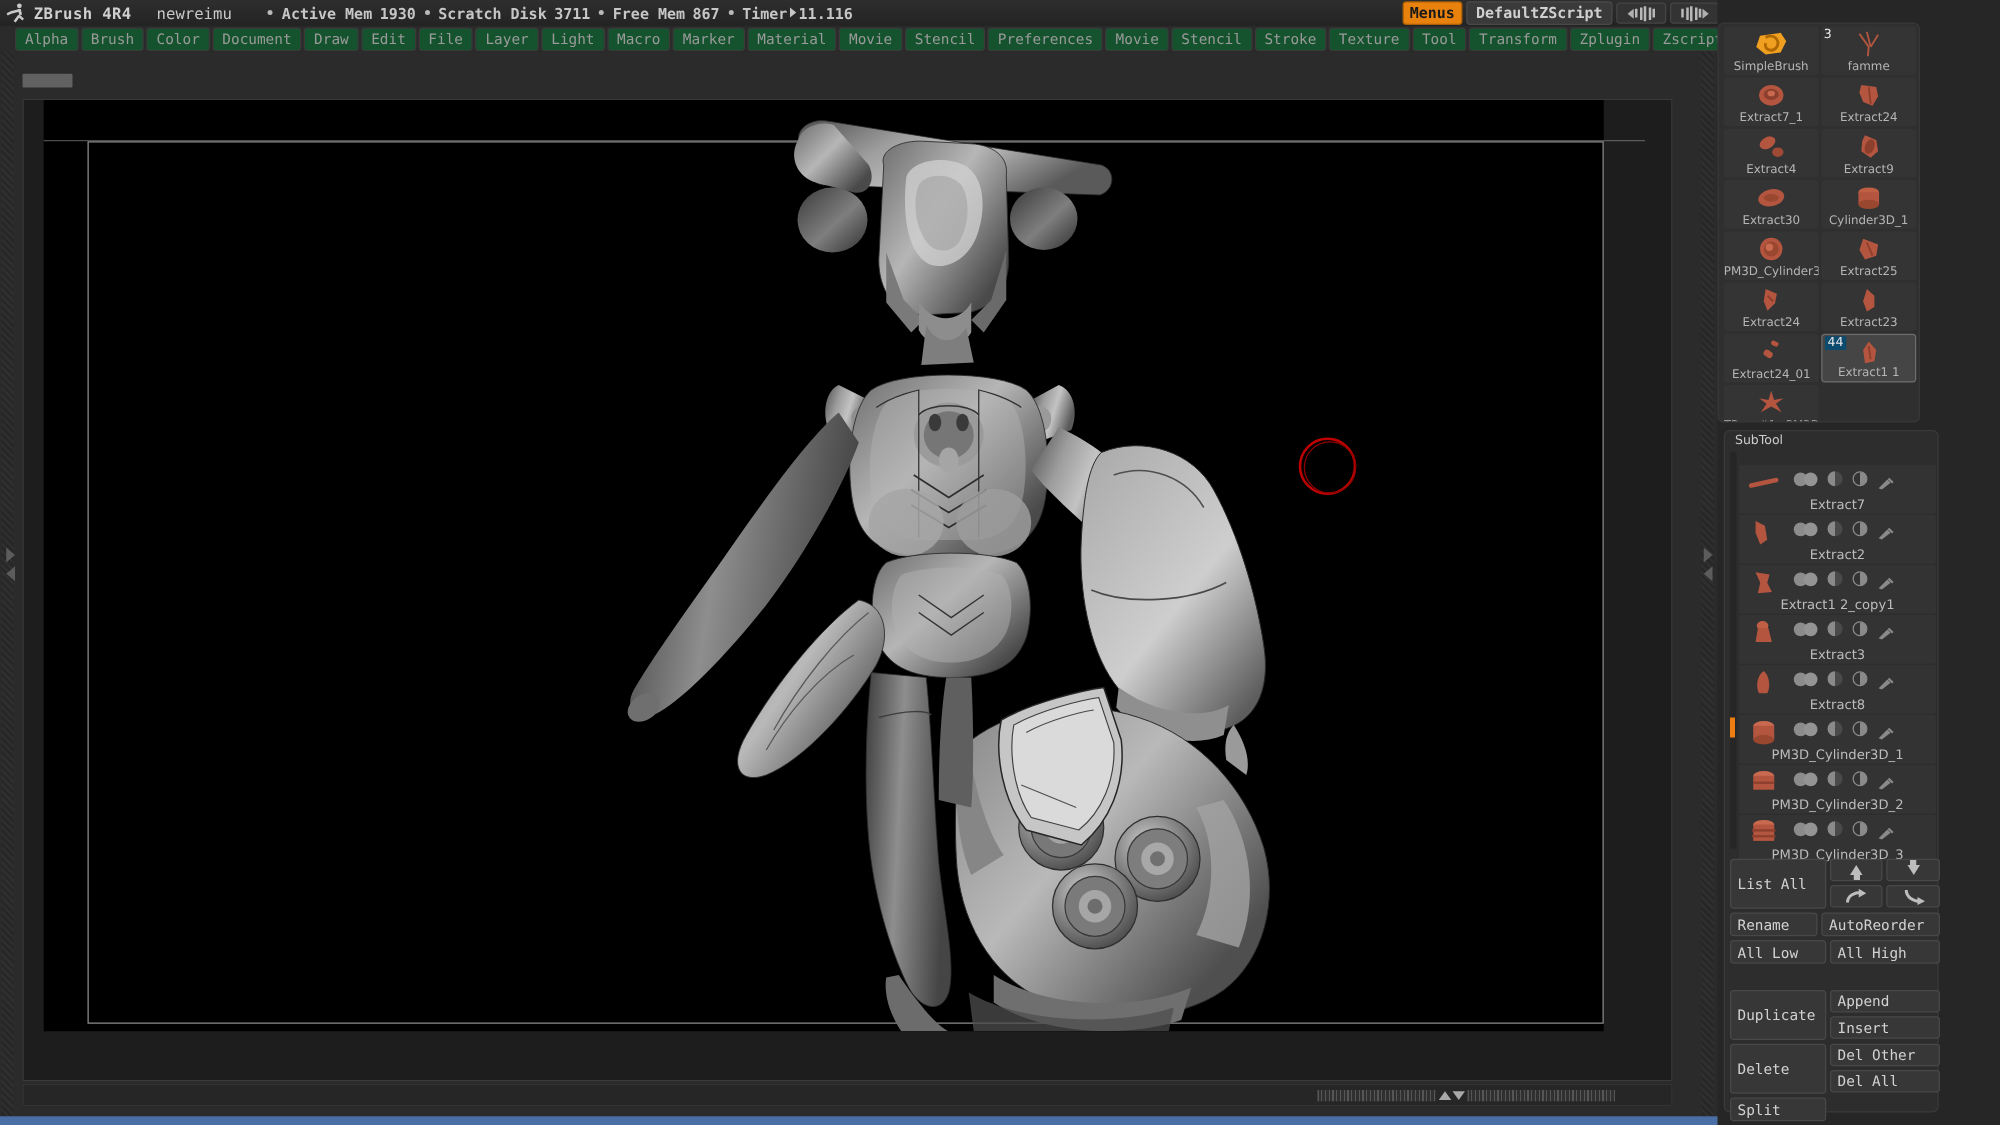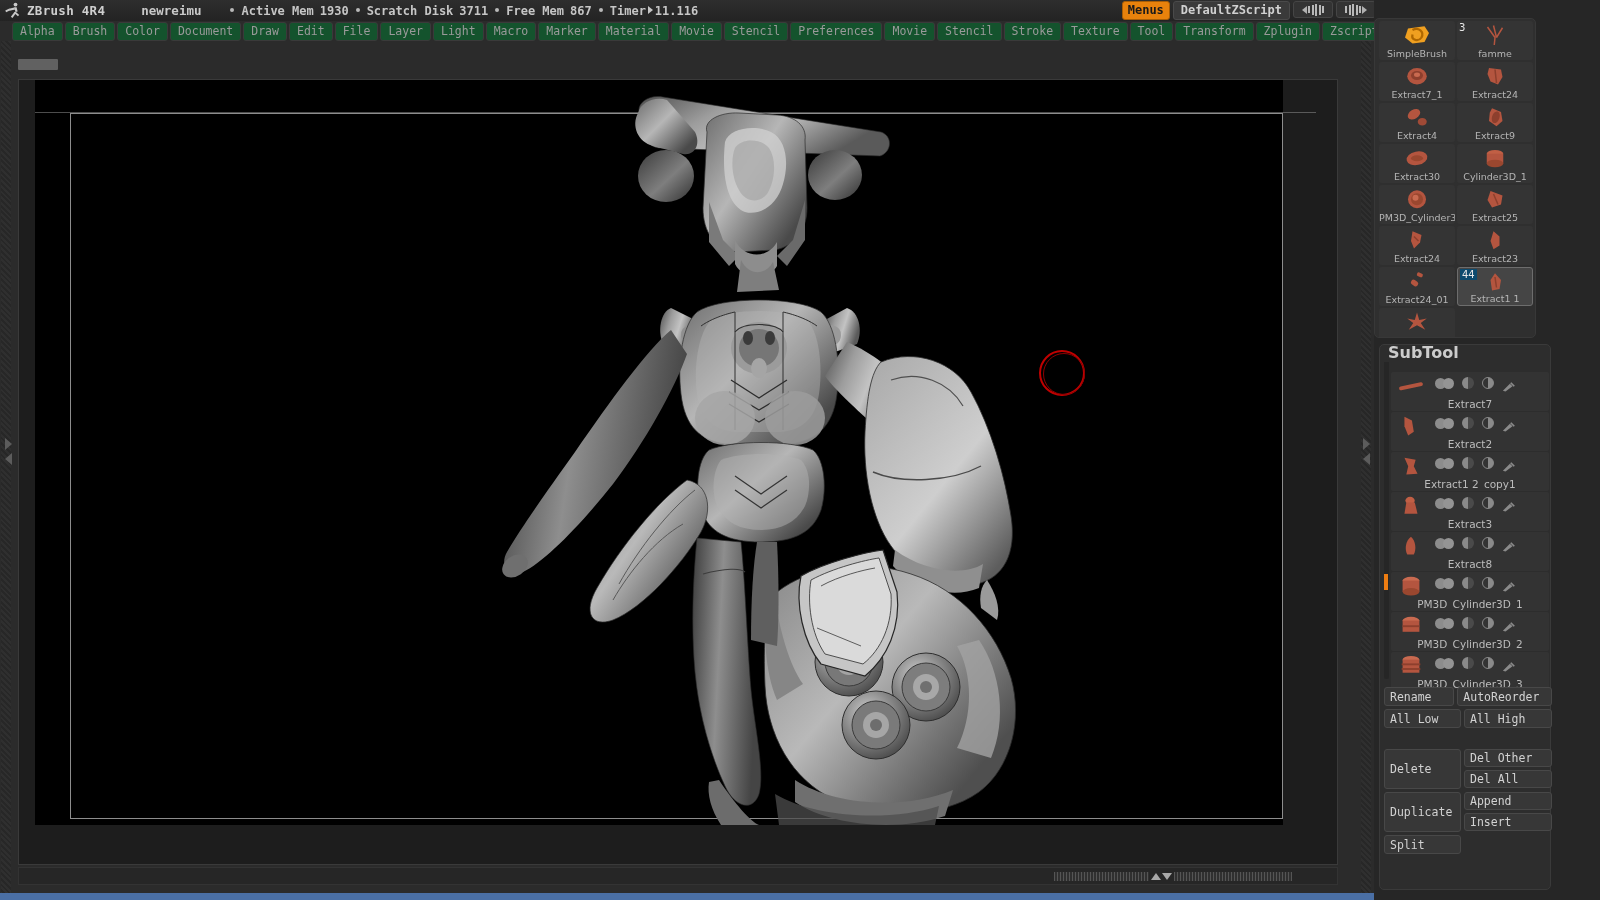--- a/index.html
+++ b/index.html
@@ -17,40 +17,40 @@
     background: linear-gradient(#2e2e2e, #232323);
     display: flex; align-items: center;
   }
   .zb-logo { width: 20px; height: 18px; margin-left: 3px; position: relative; }
   .zb-logo svg { display: block; }
   .app-title {
     color: #cfcfcf; font-size: 12.5px; font-weight: bold;
     margin-left: 4px; letter-spacing: .3px;
   }
   .doc-name {
-    color: #c8c8c8; font-size: 12.5px; font-weight: bold; margin-left: 36px;
+    color: #c8c8c8; font-size: 12.5px; font-weight: normal; margin-left: 20px;
   }
   .status-group {
     display: flex; align-items: center; margin-left: 22px; gap: 0px;
   }
   .stat { color: #c6c6c6; font-size: 12px; font-weight: bold; white-space: nowrap; }
   .dot-sep {
     display: inline-block; width: 4px; height: 4px; border-radius: 50%;
     background: #b9b9b9; margin: 0 7px 2px 7px; vertical-align: middle;
   }
   .tri-right {
     display: inline-block; width: 0; height: 0; vertical-align: middle;
     border-left: 5px solid #c6c6c6;
     border-top: 4px solid transparent; border-bottom: 4px solid transparent;
     margin: 0 2px 1px 2px;
   }
 
   .tb-right {
     position: absolute; right: 2px; top: 1px;
-    display: flex; align-items: flex-start; gap: 3px; height: 19px;
+    display: flex; align-items: center; gap: 3px; height: 19px;
   }
   .menus-btn {
     background: #e8820c; color: #1a1a1a; font-size: 12px; font-weight: bold;
     padding: 2px 5px 3px 5px; border-radius: 3px;
     border: 1px solid #a85e06; line-height: 12px;
   }
   .zscript-btn {
     background: #3a3a3a; color: #d0d0d0; font-size: 12px; font-weight: bold;
     padding: 2px 7px 3px 7px; border-radius: 3px;
     border: 1px solid #4a4a4a; line-height: 12px;
@@ -196,21 +196,21 @@
     font-family: "DejaVu Sans", sans-serif; z-index: 3;
   }
   .tool-badge.boxed { background: #0c4a6e; padding: 0 2px; }
 
   .subtool-panel {
     position: absolute; left: 5px; top: 344px; width: 172px; height: 546px;
     background: #2d2d2d; border-radius: 5px; border: 1px solid #3a3a3a;
   }
   .st-header {
     position: absolute; left: 0; top: 0; width: 100%; height: 15px;
-    color: #cccccc; font-size: 16px; font-weight: bold; padding-left: 8px;
+    color: #cccccc; font-size: 10px; font-weight: normal; padding-left: 8px;
     line-height: 15px; font-family: "DejaVu Sans", sans-serif;
   }
   .st-list {
     position: absolute; left: 11px; top: 27px; width: 158px; height: 317px;
     overflow: hidden;
   }
   .st-scrollbar {
     position: absolute; left: 4px; top: 17px; width: 5px; height: 317px;
     background: #262626; border-radius: 2px;
   }
@@ -846,42 +846,69 @@
                   <path d="M1 11 L9 3 L12 6 L4 12 Z" fill="#8a8a8a"></path>
                   <path d="M10 2 L14 6" stroke="#8a8a8a" stroke-width="2"></path>
                 </svg></span>
             </div>
             <div class="st-label">PM3D_Cylinder3D_3</div>
           </div>
         </div>
 
       <div class="st-buttons">
         <div class="row-flex">
+          <div class="stb tall" style="width:77px">List All</div>
+          <div class="col-flex" style="width:88px">
+            <div class="row-flex" style="margin-bottom:0">
+              <div class="stb arrow" style="width:42px;height:18px">
+                <span class="arw-up"></span>
+              </div>
+              <div class="stb arrow" style="width:43px;height:18px">
+                <span class="arw-dn"></span>
+              </div>
+            </div>
+            <div class="row-flex" style="margin-bottom:0">
+              <div class="stb arrow" style="width:42px;height:18px">
+                <svg width="18" height="13" viewBox="0 0 18 13">
+                    <path d="M2 11 C2 5 8 3 13 3" fill="none" stroke="#bdbdbd" stroke-width="2.4"></path>
+                    <path d="M11 0 L17 3.5 L11 7 Z" fill="#bdbdbd"></path>
+                  </svg>
+              </div>
+              <div class="stb arrow" style="width:43px;height:18px">
+                <svg width="18" height="13" viewBox="0 0 18 13">
+                    <path d="M3 1 C3 7 9 10 14 10" fill="none" stroke="#bdbdbd" stroke-width="2.4"></path>
+                    <path d="M12 6.5 L18 10 L12 13 Z" fill="#bdbdbd"></path>
+                  </svg>
+              </div>
+            </div>
+          </div>
+        </div>
+        <div class="row-flex">
           <div class="stb" style="width:77px">Rename</div>
           <div class="stb" style="width:104px">AutoReorder</div>
         </div>
         <div class="row-flex">
           <div class="stb" style="width:77px">All Low</div>
           <div class="stb" style="width:88px">All High</div>
         </div>
         <div style="height:18px"></div>
         <div class="row-flex">
+          <div class="stb tall" style="width:77px">Duplicate</div>
+          <div class="col-flex" style="width:88px">
+            <div class="stb" style="width:88px;height:18px">Append</div>
+            <div class="stb" style="width:88px;height:18px">Insert</div>
+          </div>
+        </div>
+        <div class="row-flex">
           <div class="stb tall" style="width:77px">Delete</div>
           <div class="col-flex" style="width:88px">
             <div class="stb" style="width:88px;height:18px">Del Other</div>
             <div class="stb" style="width:88px;height:18px">Del All</div>
           </div>
         </div>
         <div class="row-flex">
-          <div class="stb tall" style="width:77px">Duplicate</div>
-          <div class="col-flex" style="width:88px">
-            <div class="stb" style="width:88px;height:18px">Append</div>
-            <div class="stb" style="width:88px;height:18px">Insert</div>
-          </div>
-        </div>
-        <div class="row-flex">
           <div class="stb" style="width:77px">Split</div>
         </div>
       </div>
     <div class="st-marker" style="top: 229px;"></div>
       </div>
   </div>
 </div>
 
 </body></html>

